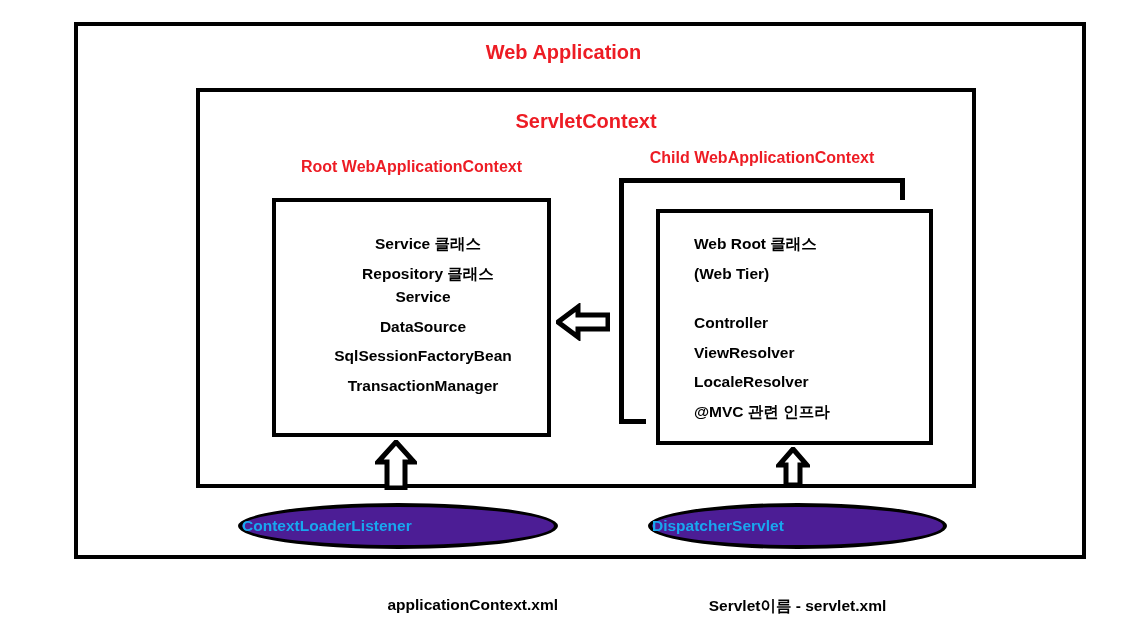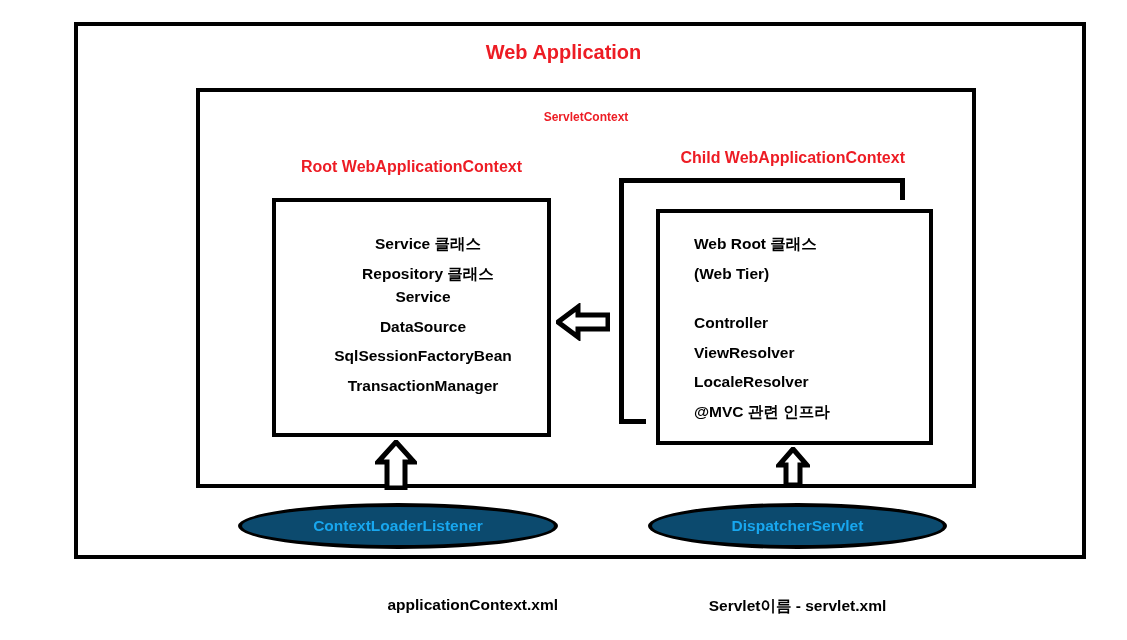--- a/index.html
+++ b/index.html
@@ -88,34 +88,34 @@
     top: 41px;
     width: 1127px;
     text-align: center;
     font-size: 20px;
   }
   #label-servlet-context {
     left: 196px;
     top: 110px;
     width: 780px;
     text-align: center;
-    font-size: 12px;
+    font-size: 20px;
   }
   #label-root-context {
     left: 272px;
     top: 158px;
     width: 279px;
     text-align: center;
     font-size: 16px;
   }
   #label-child-context {
     left: 619px;
     top: 149px;
     width: 286px;
-    text-align: right;
+    text-align: center;
     font-size: 16px;
   }
 
   
   .content-list {
     position: absolute;
     list-style: none;
     margin: 0;
     padding: 0;
     color: #000000;
@@ -147,24 +147,24 @@
     height: 20px;
     margin-bottom: 0px;
   }
 
   
   .ellipse {
     position: absolute;
     box-sizing: border-box;
     border: 4px solid #000000;
     border-radius: 50%;
-    background: #0c4a6e;
+    background: #4c1d95;
     display: flex;
     align-items: center;
-    justify-content: center;
+    justify-content: flex-start;
   }
   .ellipse span {
     color: #18A7EF;
     font-weight: bold;
     font-size: 15.5px;
     white-space: nowrap;
     font-family: "Liberation Sans", "DejaVu Sans", sans-serif;
   }
   #ellipse-context-loader-listener {
     left: 238px;

